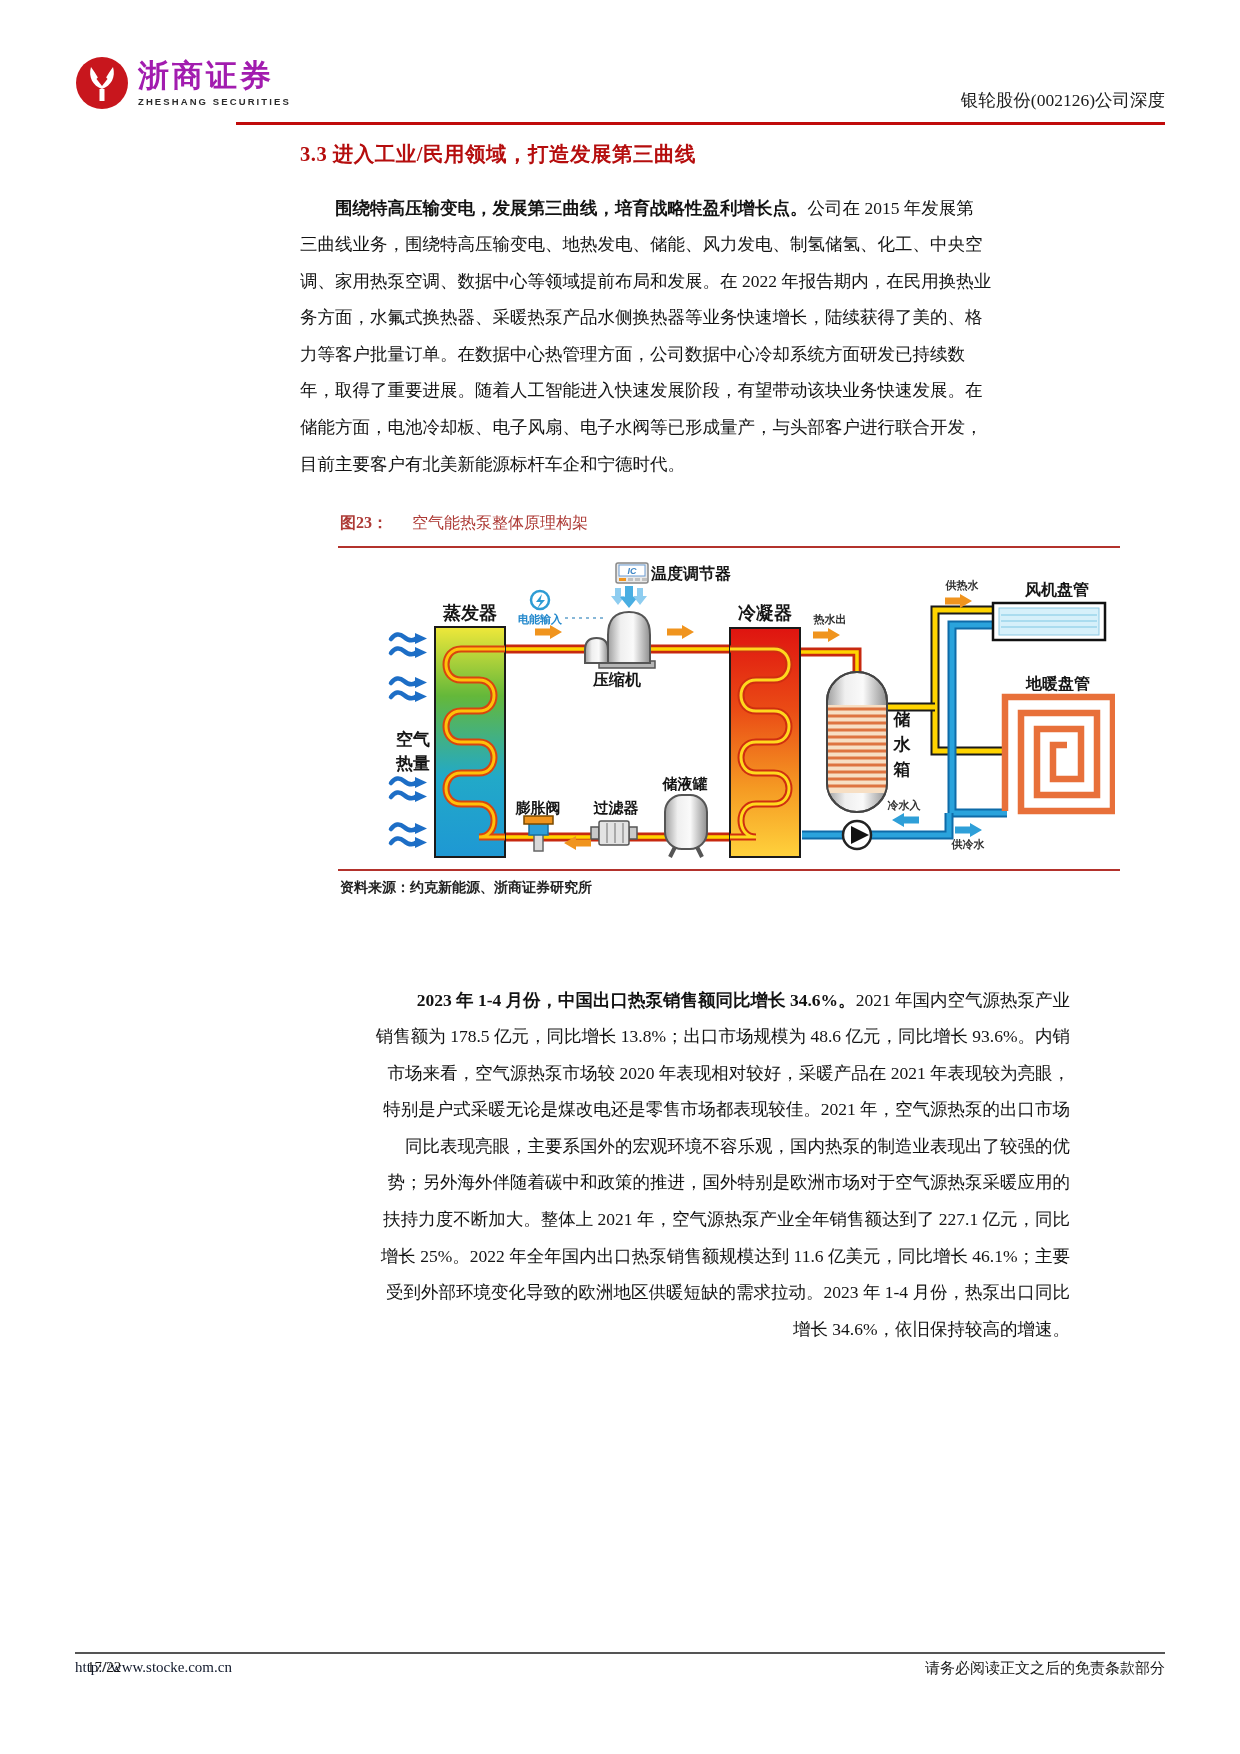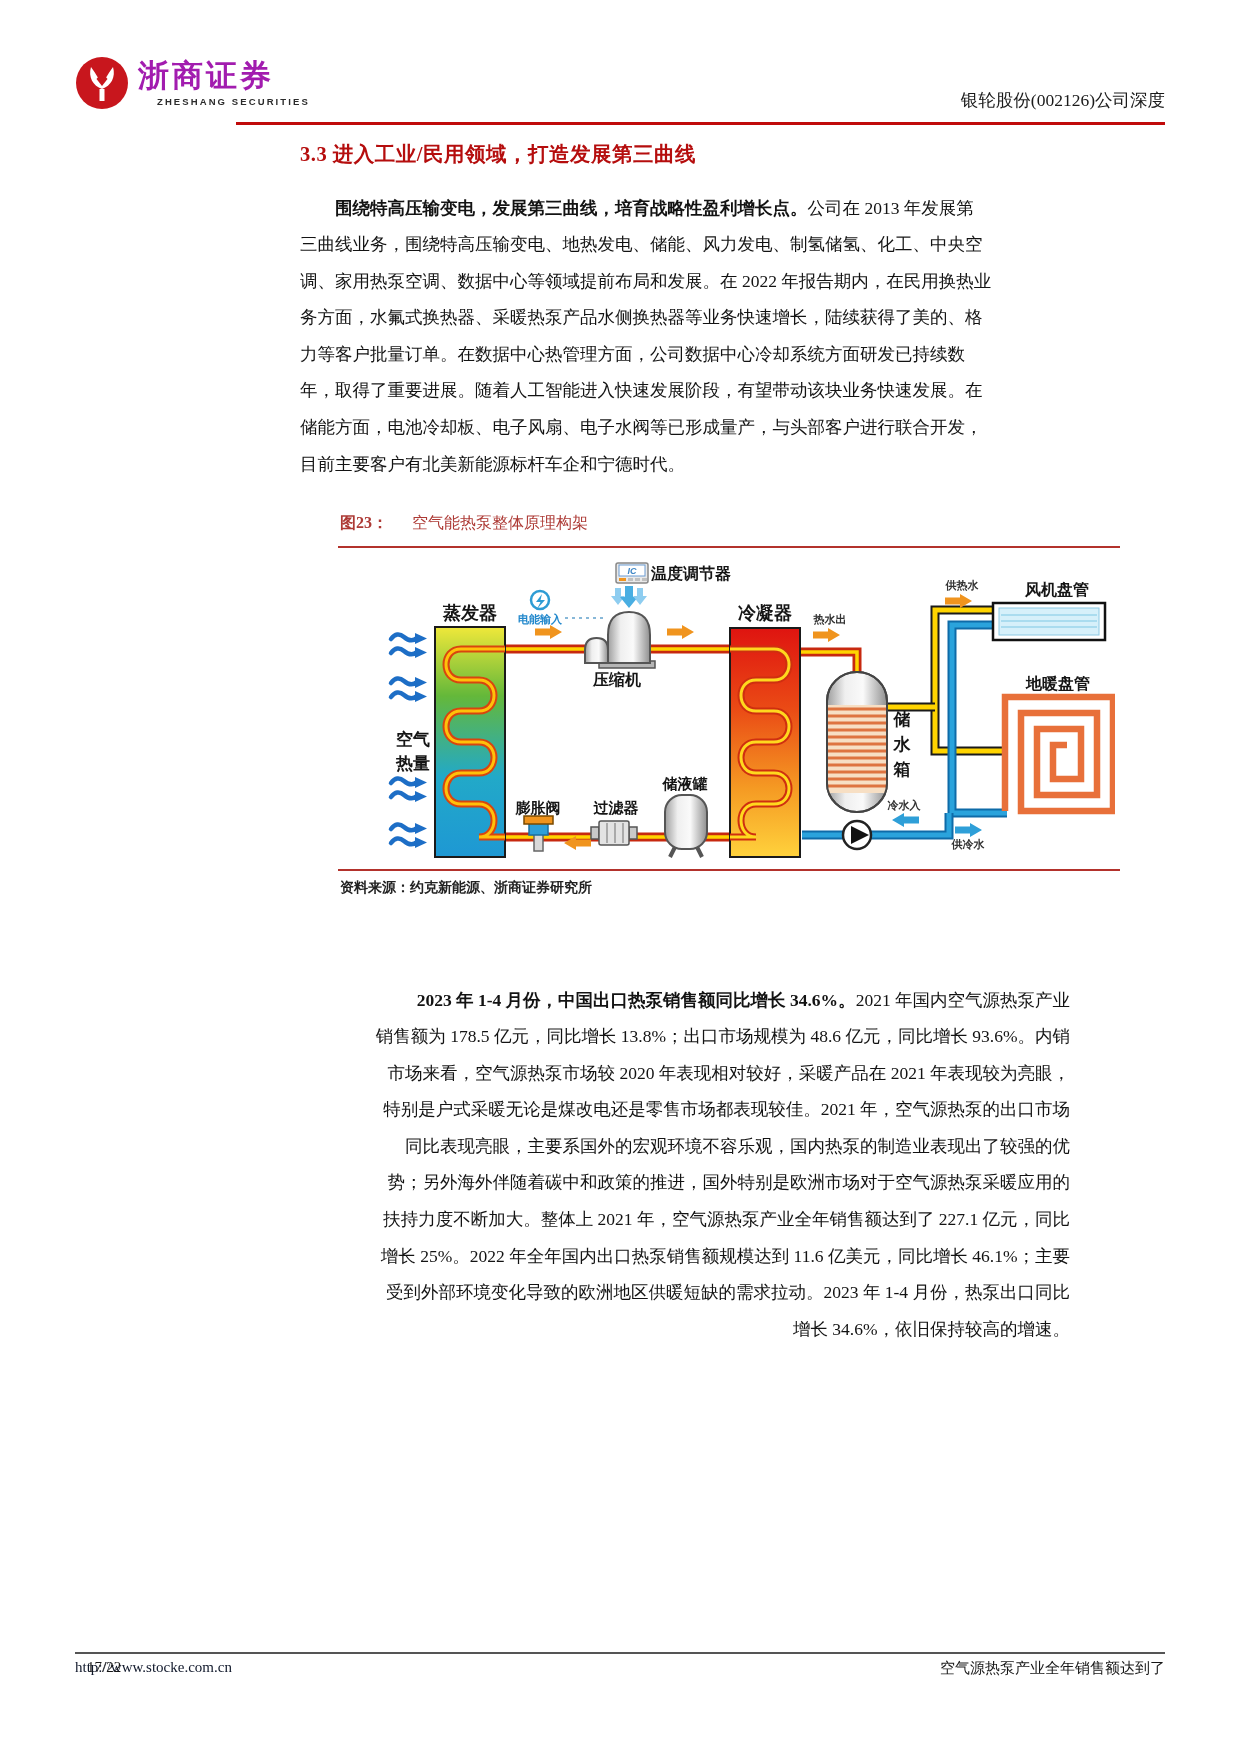--- a/index.html
+++ b/index.html
@@ -4,21 +4,21 @@
 <style>
   html,body{margin:0;padding:0;background:#9a9a9a;}
   .page{position:relative;width:1240px;height:1754px;background:#ffffff;margin:0 auto;
         font-family:"Liberation Serif","DejaVu Serif",serif;color:#111;overflow:hidden;}
   
   .logo{position:absolute;left:75px;top:56px;display:flex;gap:9px;align-items:center;}
   .logo-txt{display:flex;flex-direction:column;}
   .logo-cn{font-family:"Liberation Sans","DejaVu Sans",sans-serif;font-weight:bold;
            font-size:31px;letter-spacing:3px;color:#a21caf;line-height:34px;}
   .logo-en{font-family:"Liberation Sans","DejaVu Sans",sans-serif;font-weight:bold;
-           font-size:9.5px;letter-spacing:2.1px;color:#2b2b2b;margin-top:3px;margin-left:19px;}
+           font-size:9.5px;letter-spacing:2.1px;color:#2b2b2b;margin-top:3px;}
   .report-title{position:absolute;right:75px;top:88px;font-size:17.5px;color:#1a1a1a;}
   .header-rule{position:absolute;left:236px;top:122px;width:929px;height:2.5px;background:#c00a0a;}
   
   .heading{position:absolute;left:300px;top:140px;font-size:20.5px;font-weight:bold;
            color:#b50d0d;letter-spacing:0.5px;}
   .para{position:absolute;left:300px;width:770px;font-size:17.5px;line-height:36.6px;
         white-space:pre;text-indent:2em;color:#131313;}
   #para1{top:172px;} #para2{top:964px;text-align:right;}
   .lead{font-weight:bold;}
   
@@ -53,21 +53,21 @@
     <div class="logo-txt">
       <span class="logo-cn">浙商证券</span>
       <span class="logo-en">ZHESHANG SECURITIES</span>
     </div>
   </div>
   <div class="report-title">银轮股份(002126)公司深度</div>
   <div class="header-rule"></div>
 
   <div class="heading">3.3 进入工业/民用领域，打造发展第三曲线</div>
 
-  <p class="para" id="para1"><span class="lead">围绕特高压输变电，发展第三曲线，培育战略性盈利增长点。</span><span>公司在 2013 年发展第
+  <p class="para" id="para1"><span class="lead">围绕特高压输变电，发展第三曲线，培育战略性盈利增长点。</span><span>公司在 2015 年发展第
 三曲线业务，围绕特高压输变电、地热发电、储能、风力发电、制氢储氢、化工、中央空
 调、家用热泵空调、数据中心等领域提前布局和发展。在 2022 年报告期内，在民用换热业
 务方面，水氟式换热器、采暖热泵产品水侧换热器等业务快速增长，陆续获得了美的、格
 力等客户批量订单。在数据中心热管理方面，公司数据中心冷却系统方面研发已持续数
 年，取得了重要进展。随着人工智能进入快速发展阶段，有望带动该块业务快速发展。在
 储能方面，电池冷却板、电子风扇、电子水阀等已形成量产，与头部客户进行联合开发，
 目前主要客户有北美新能源标杆车企和宁德时代。</span></p>
 
   <div class="fig-caption">
     <span class="flabel">图23：</span>
@@ -282,16 +282,16 @@
 势；另外海外伴随着碳中和政策的推进，国外特别是欧洲市场对于空气源热泵采暖应用的
 扶持力度不断加大。整体上 2021 年，空气源热泵产业全年销售额达到了 227.1 亿元，同比
 增长 25%。2022 年全年国内出口热泵销售额规模达到 11.6 亿美元，同比增长 46.1%；主要
 受到外部环境变化导致的欧洲地区供暖短缺的需求拉动。2023 年 1-4 月份，热泵出口同比
 增长 34.6%，依旧保持较高的增速。</span></p>
 
   <div class="footer-rule"></div>
   <div class="footer">
     <a href="#" class="footer-url">http://www.stocke.com.cn</a>
     <span class="footer-page">17/22</span>
-    <span class="footer-disclaimer">空气源热泵产业全年销售额达到了</span>
+    <span class="footer-disclaimer">请务必阅读正文之后的免责条款部分</span>
   </div>
 
 </div>
 
 </body></html>

